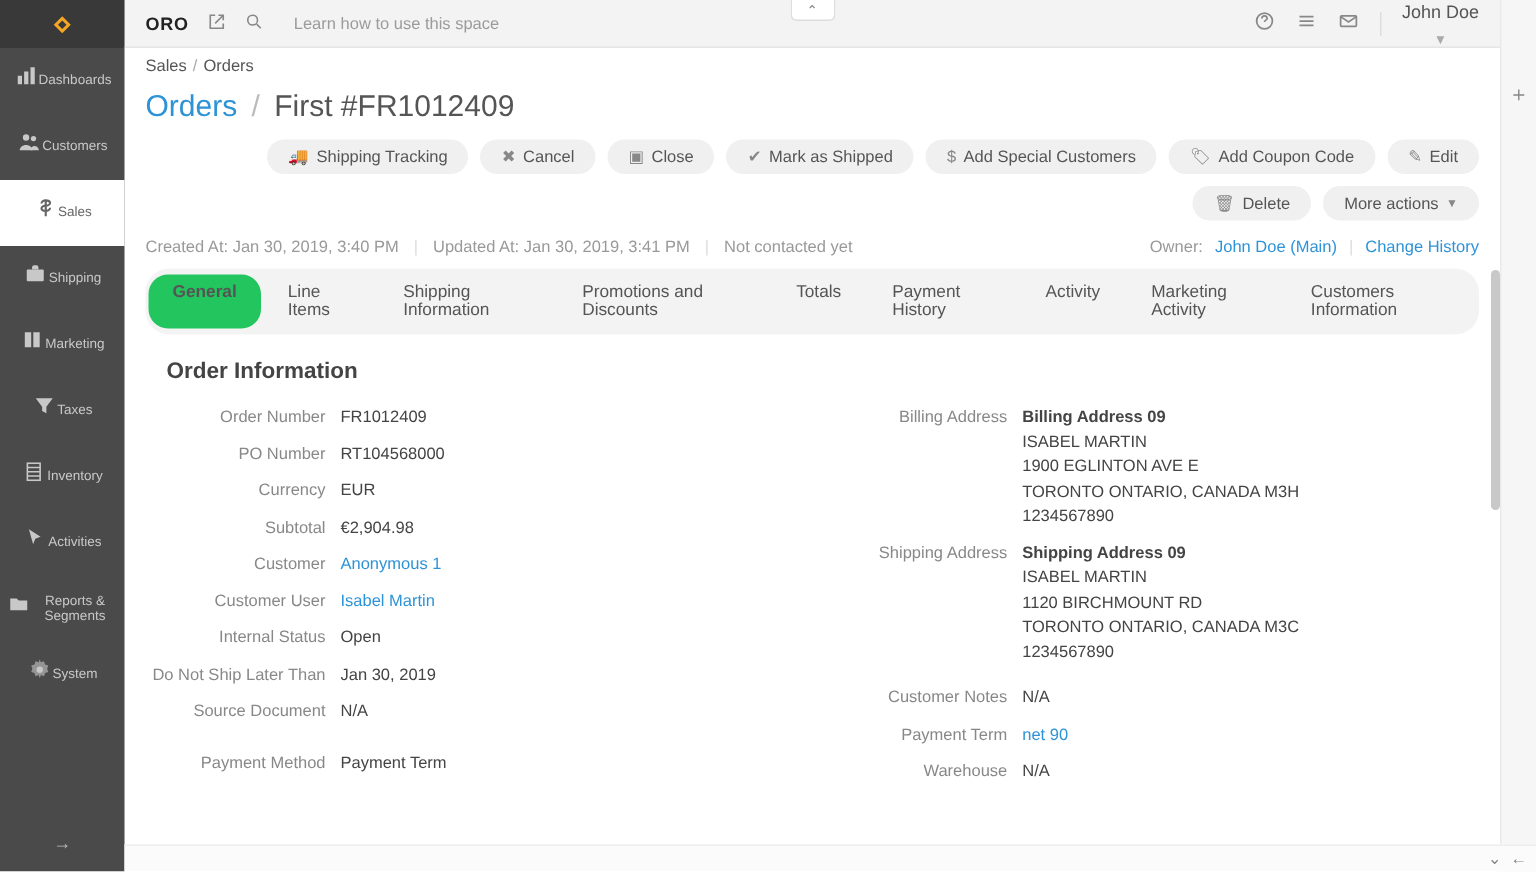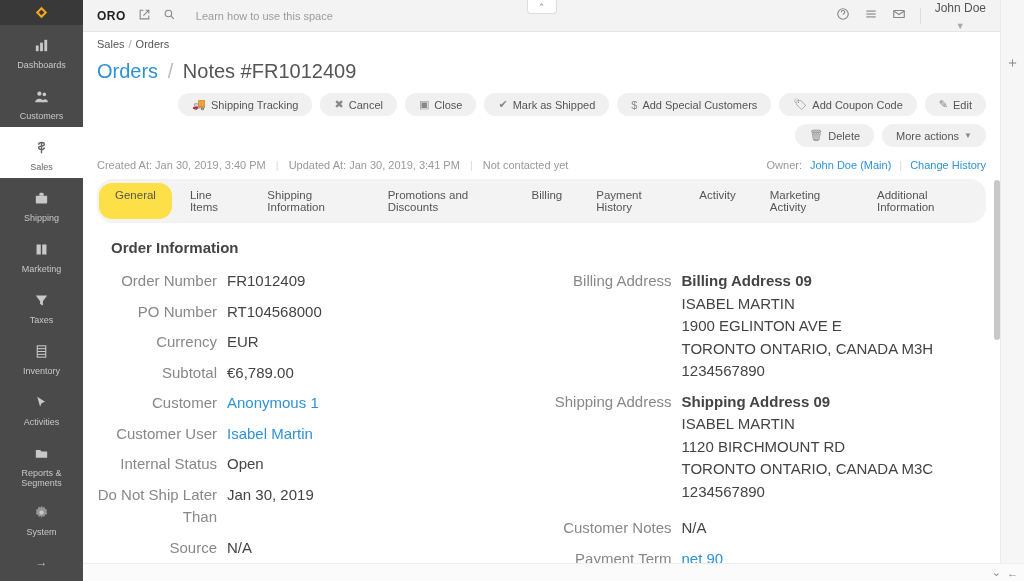--- a/index.html
+++ b/index.html
@@ -3,21 +3,21 @@
   <meta charset="utf-8">
   <style>
     * { box-sizing: border-box; margin: 0; padding: 0; }
     body { font-family: -apple-system, BlinkMacSystemFont, "Segoe UI", Helvetica, Arial, sans-serif; font-size: 12px; color: #333; background: #fff; }
     
     .app { display: flex; width: 1024px; height: 581px; overflow: hidden; position: relative; }
     
     
     .sidebar { width: 83px; background: #4a4a4a; display: flex; flex-direction: column; }
     .sidebar-logo { height: 32px; background: #393939; display: flex; align-items: center; justify-content: center; }
-    .sidebar-item { display: flex; flex-direction: column; align-items: center; justify-content: flex-start; padding: 12px 4px; color: #c8c8c8; cursor: pointer; text-align: center; min-height: 44px; }
+    .sidebar-item { display: flex; flex-direction: row; align-items: center; justify-content: center; padding: 2px 4px; color: #c8c8c8; cursor: pointer; text-align: center; min-height: 44px; }
     .sidebar-item.active { background: #fff; color: #666; }
     .sidebar-item .icon { font-size: 17px; margin-bottom: 2px; }
     .sidebar-item .label { font-size: 9px; line-height: 1.1; }
     .sidebar-item.two-line .label { font-size: 9px; }
     .sidebar-arrow { margin-top: auto; padding: 12px; text-align: center; color: #bbb; }
     
     
     .main { flex: 1; display: flex; flex-direction: column; overflow: hidden; position: relative; }
     
     
@@ -52,29 +52,29 @@
     
     
     .meta-row { padding: 4px 14px 8px; font-size: 11px; color: #999; display: flex; align-items: center; gap: 10px; }
     .meta-row .sep { color: #ddd; }
     .meta-row .right { margin-left: auto; display: flex; gap: 8px; }
     .meta-row .link { color: #2e93d6; cursor: pointer; }
     
     
     .tabs { margin: 0 14px; background: #f3f3f3; border-radius: 16px; padding: 4px 2px; display: flex; gap: 2px; }
     .tab { padding: 6px 16px; font-size: 11.5px; color: #555; border-radius: 13px; cursor: pointer; }
-    .tab.active { background: #fde047; font-weight: 400; }
+    .tab.active { background: #22c55e; font-weight: 700; }
     
     
     .content { flex: 1; overflow-y: auto; padding: 16px 14px 8px; position: relative; }
     .content h2 { font-size: 15px; font-weight: 700; color: #444; margin: 0 0 14px 14px; }
     
     .info-grid { display: flex; gap: 20px; }
     .info-col { flex: 1; }
-    .info-row { display: flex; margin-bottom: 8px; font-size: 15px; line-height: 1.5; }
+    .info-row { display: flex; margin-bottom: 8px; font-size: 11px; line-height: 1.5; }
     .info-label { width: 130px; text-align: right; color: #888; padding-right: 10px; }
     .info-value { flex: 1; color: #444; }
     .info-value.link { color: #2e93d6; cursor: pointer; }
     .info-value .addr-line { display: block; }
     .info-value .bold { font-weight: 600; }
     
     
     .right-strip { width: 24px; background: #f6f6f6; border-left: 1px solid #eaeaea; display: flex; flex-direction: column; align-items: center; padding-top: 54px; }
     .right-strip .plus { color: #888; font-size: 14px; cursor: pointer; }
     
@@ -244,21 +244,21 @@
     <div class="crumb-row">
       <span>Sales</span>
       <span style="margin:0 4px;color:#aaa;">/</span>
       <span>Orders</span>
     </div>
 
     <div class="title-row">
       <h1>
         <span class="orders-link">Orders</span>
         <span class="sep">/</span>
-        <span>Notes #FR1012409</span>
+        <span>First #FR1012409</span>
       </h1>
     </div>
 
     <div class="actions">
       <button class="btn">
           <span class="ico">🚚</span>
           <span>Shipping Tracking</span>
         </button>
       <button class="btn">
           <span class="ico">✖</span>
@@ -306,25 +306,25 @@
         <span class="sep">|</span>
         <span class="link">Change History</span>
       </div>
     </div>
 
     <div class="tabs">
       <div class="tab active">General</div>
       <div class="tab">Line Items</div>
       <div class="tab">Shipping Information</div>
       <div class="tab">Promotions and Discounts</div>
-      <div class="tab">Billing</div>
+      <div class="tab">Totals</div>
       <div class="tab">Payment History</div>
       <div class="tab">Activity</div>
       <div class="tab">Marketing Activity</div>
-      <div class="tab">Additional Information</div>
+      <div class="tab">Customers Information</div>
     </div>
 
     <div class="content">
       <h2>Order Information</h2>
 
       <div class="info-grid">
 
         <div class="info-col">
           <div class="info-row">
               <div class="info-label">Order Number</div>
@@ -333,21 +333,21 @@
           <div class="info-row">
               <div class="info-label">PO Number</div>
               <div class="info-value">RT104568000</div>
             </div>
           <div class="info-row">
               <div class="info-label">Currency</div>
               <div class="info-value">EUR</div>
             </div>
           <div class="info-row">
               <div class="info-label">Subtotal</div>
-              <div class="info-value">€6,789.00</div>
+              <div class="info-value">€2,904.98</div>
             </div>
           <div class="info-row">
               <div class="info-label">Customer</div>
               <div class="info-value link">Anonymous 1</div>
             </div>
           <div class="info-row">
               <div class="info-label">Customer User</div>
               <div class="info-value link">Isabel Martin</div>
             </div>
           <div class="info-row">

